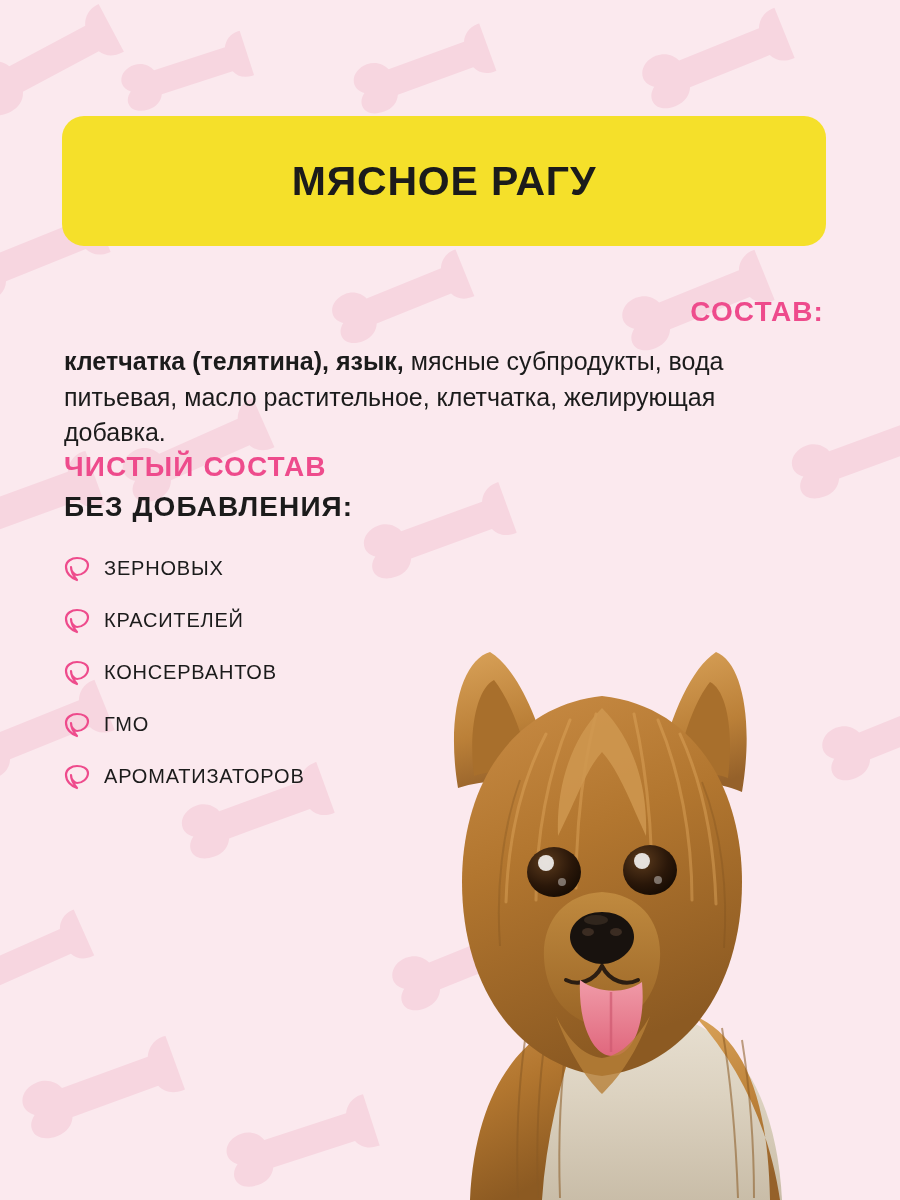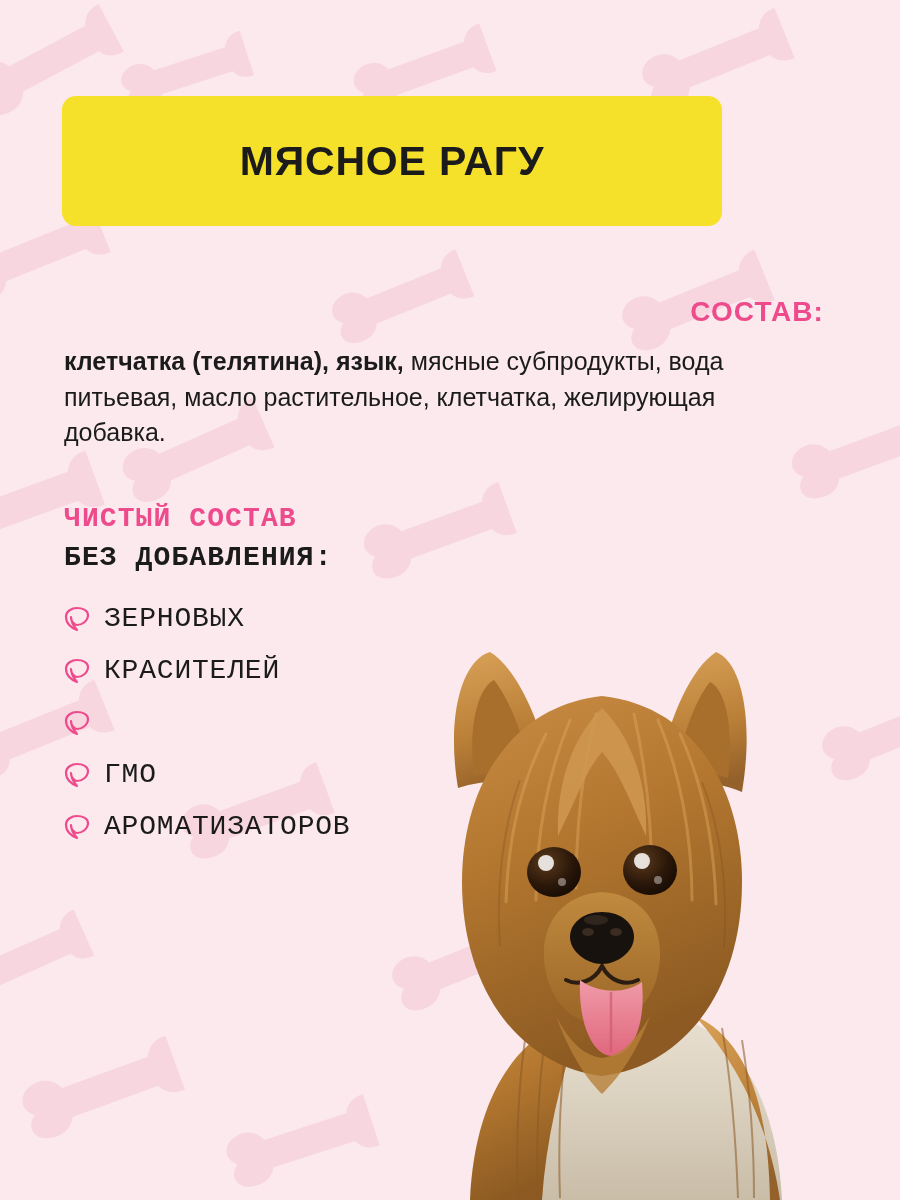--- a/index.html
+++ b/index.html
@@ -32,25 +32,25 @@
   .bone {
     position: absolute;
     opacity: 1;
   }
   .bone svg { display: block; }
 
   
   .title-banner {
     position: absolute;
     left: 62px;
-    top: 96px;
-    width: 660px;
+    top: 116px;
+    width: 764px;
     height: 130px;
     background: #f5e02a;
-    border-radius: 14px;
+    border-radius: 22px;
     z-index: 3;
     display: flex;
     flex-direction: column;
     align-items: center;
     justify-content: center;
   }
   .title-line {
     font-size: 41px;
     font-weight: bold;
     letter-spacing: 0.8px;
@@ -82,22 +82,20 @@
   .sostav-body {
     font-size: 25px;
     color: #1b1b1b;
     line-height: 1.42;
     width: 705px;
     margin: 0;
   }
   .sostav-body b { font-weight: bold; }
 
   .clean-block {
-    margin-top: 52px;
-    font-family: Liberation Mono, monospace;
   }
   .clean-title {
     font-size: 28px;
     font-weight: bold;
     color: #ee4b8c;
     letter-spacing: 1.1px;
     text-transform: uppercase;
     margin: 0 0 8px 0;
   }
   .clean-sub {
@@ -120,21 +118,21 @@
     gap: 14px;
     height: 52px;
   }
   .leaf-icon {
     width: 26px;
     height: 26px;
     flex: 0 0 26px;
     display: block;
   }
   .free-label {
-    font-size: 28px;
+    font-size: 20px;
     color: #1b1b1b;
     letter-spacing: 0.8px;
     text-transform: uppercase;
   }
 
   
   .dog {
     position: absolute;
     right: -10px;
     bottom: 0;
@@ -272,20 +270,21 @@
               </svg>
           </span>
           <span class="free-label">КРАСИТЕЛЕЙ</span>
         </li>
         <li class="free-item">
           <span class="leaf-icon">
             <svg viewBox="0 0 26 26" width="26" height="26">
                 <path d="M13 2C8 2 2 5 2 11c0 6 5 11 11 13 0 0-6-7-6-13 0 4 3 8 6 8 5 0 11-4 11-10 0-5-6-7-11-7z" fill="none" stroke="#ee4b8c" stroke-width="2.2" stroke-linejoin="round"></path>
               </svg>
           </span>
+          <span class="free-label">КОНСЕРВАНТОВ</span>
         </li>
         <li class="free-item">
           <span class="leaf-icon">
             <svg viewBox="0 0 26 26" width="26" height="26">
                 <path d="M13 2C8 2 2 5 2 11c0 6 5 11 11 13 0 0-6-7-6-13 0 4 3 8 6 8 5 0 11-4 11-10 0-5-6-7-11-7z" fill="none" stroke="#ee4b8c" stroke-width="2.2" stroke-linejoin="round"></path>
               </svg>
           </span>
           <span class="free-label">ГМО</span>
         </li>
         <li class="free-item">

